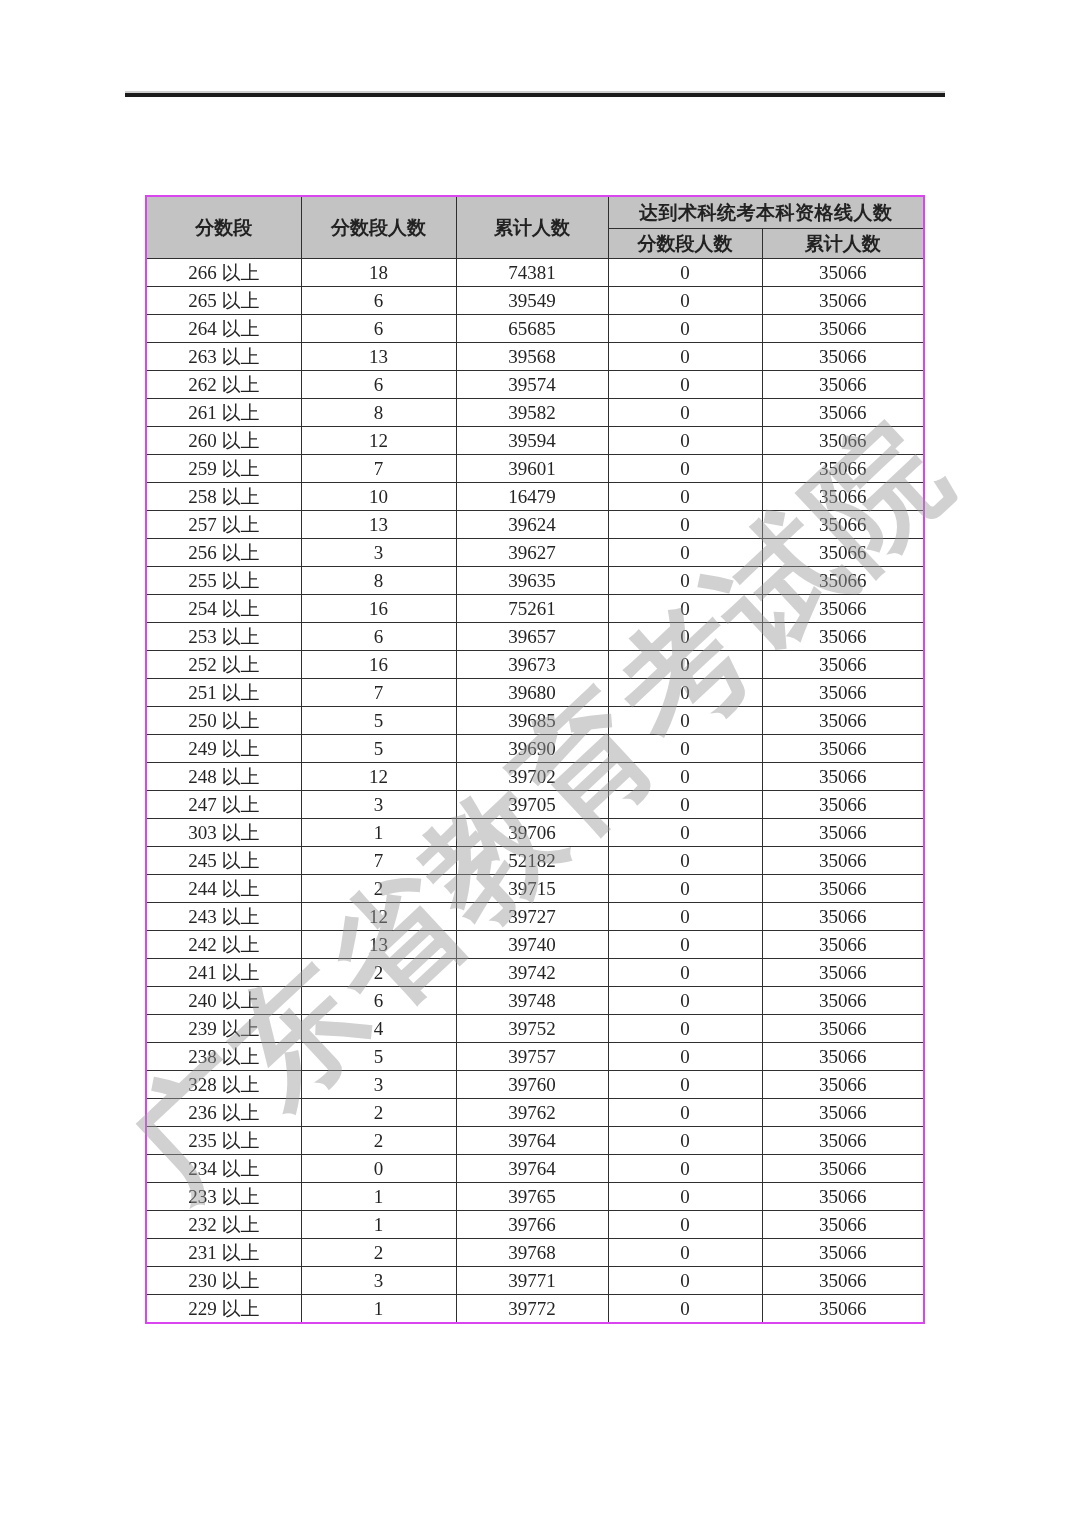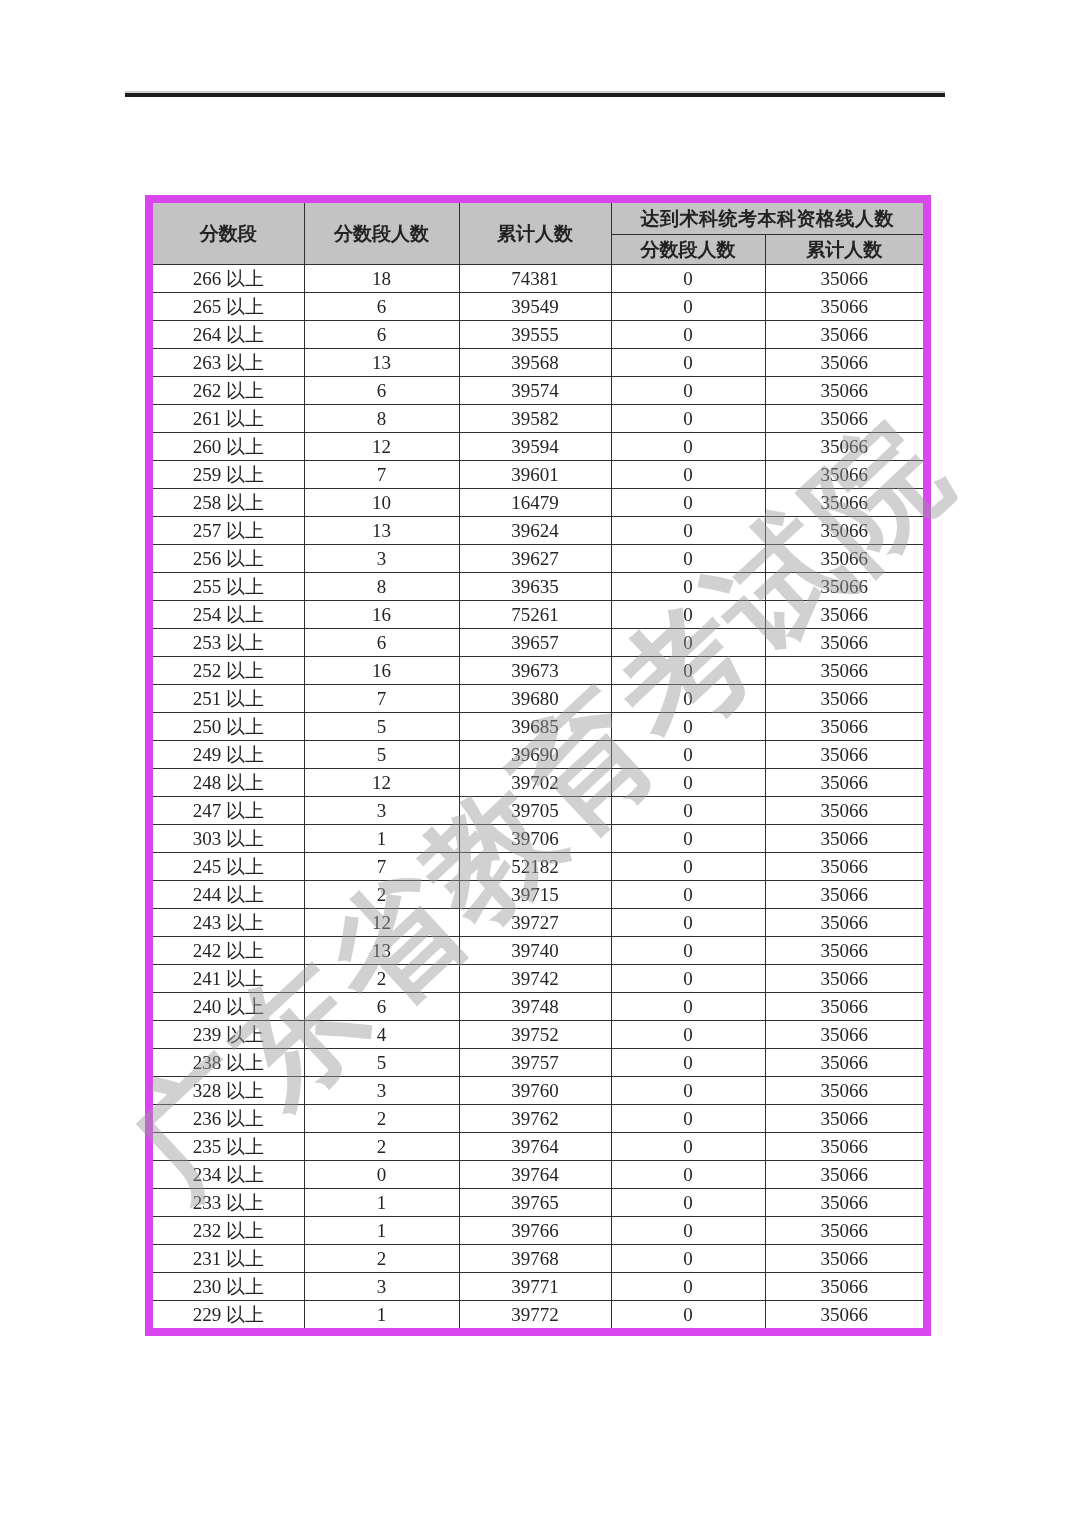--- a/index.html
+++ b/index.html
@@ -44,21 +44,21 @@
   table.score-table th,
   table.score-table td {
     border: 1px solid #2f2f2f;
     text-align: center;
     vertical-align: middle;
     padding: 0;
     font-size: 19px;
     line-height: 1.15;
   }
   table.score-table {
-    border: 8px solid #d946ef;
+    border: 2px solid #d946ef;
   }
   table.score-table th {
     background: #c3c3c3;
     font-weight: bold;
     color: #222222;
   }
   tr.header-row-1 th { height: 31px; }
   tr.header-row-2 th { height: 29px; }
   th.group-header { font-size: 20px; letter-spacing: 0.5px; }
   table.score-table td {
@@ -123,21 +123,21 @@
         <tr>
     <td>265 以上</td>
     <td>6</td>
     <td>39549</td>
     <td>0</td>
     <td>35066</td>
   </tr>
         <tr>
     <td>264 以上</td>
     <td>6</td>
-    <td>39555</td>
+    <td>65685</td>
     <td>0</td>
     <td>35066</td>
   </tr>
         <tr>
     <td>263 以上</td>
     <td>13</td>
     <td>39568</td>
     <td>0</td>
     <td>35066</td>
   </tr>

